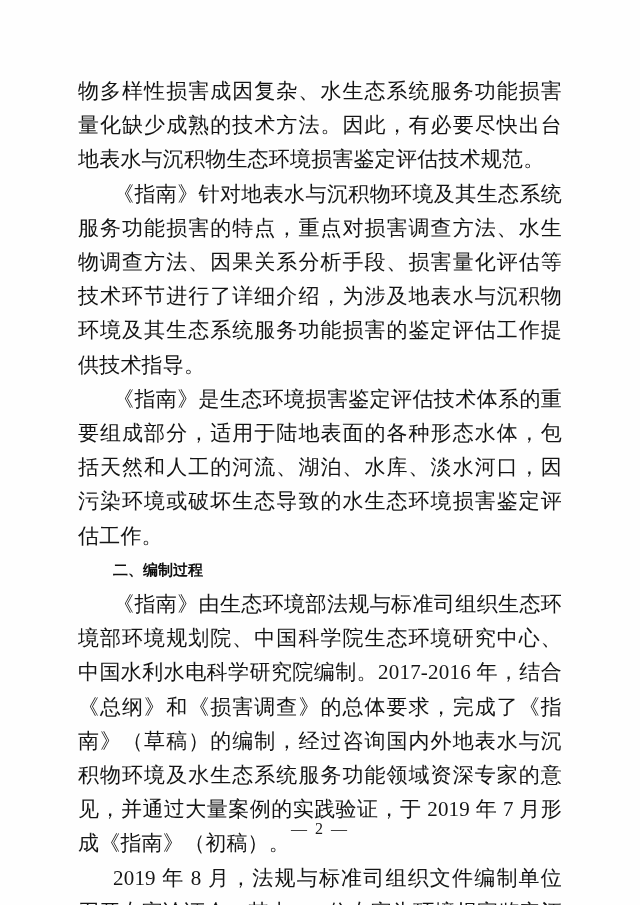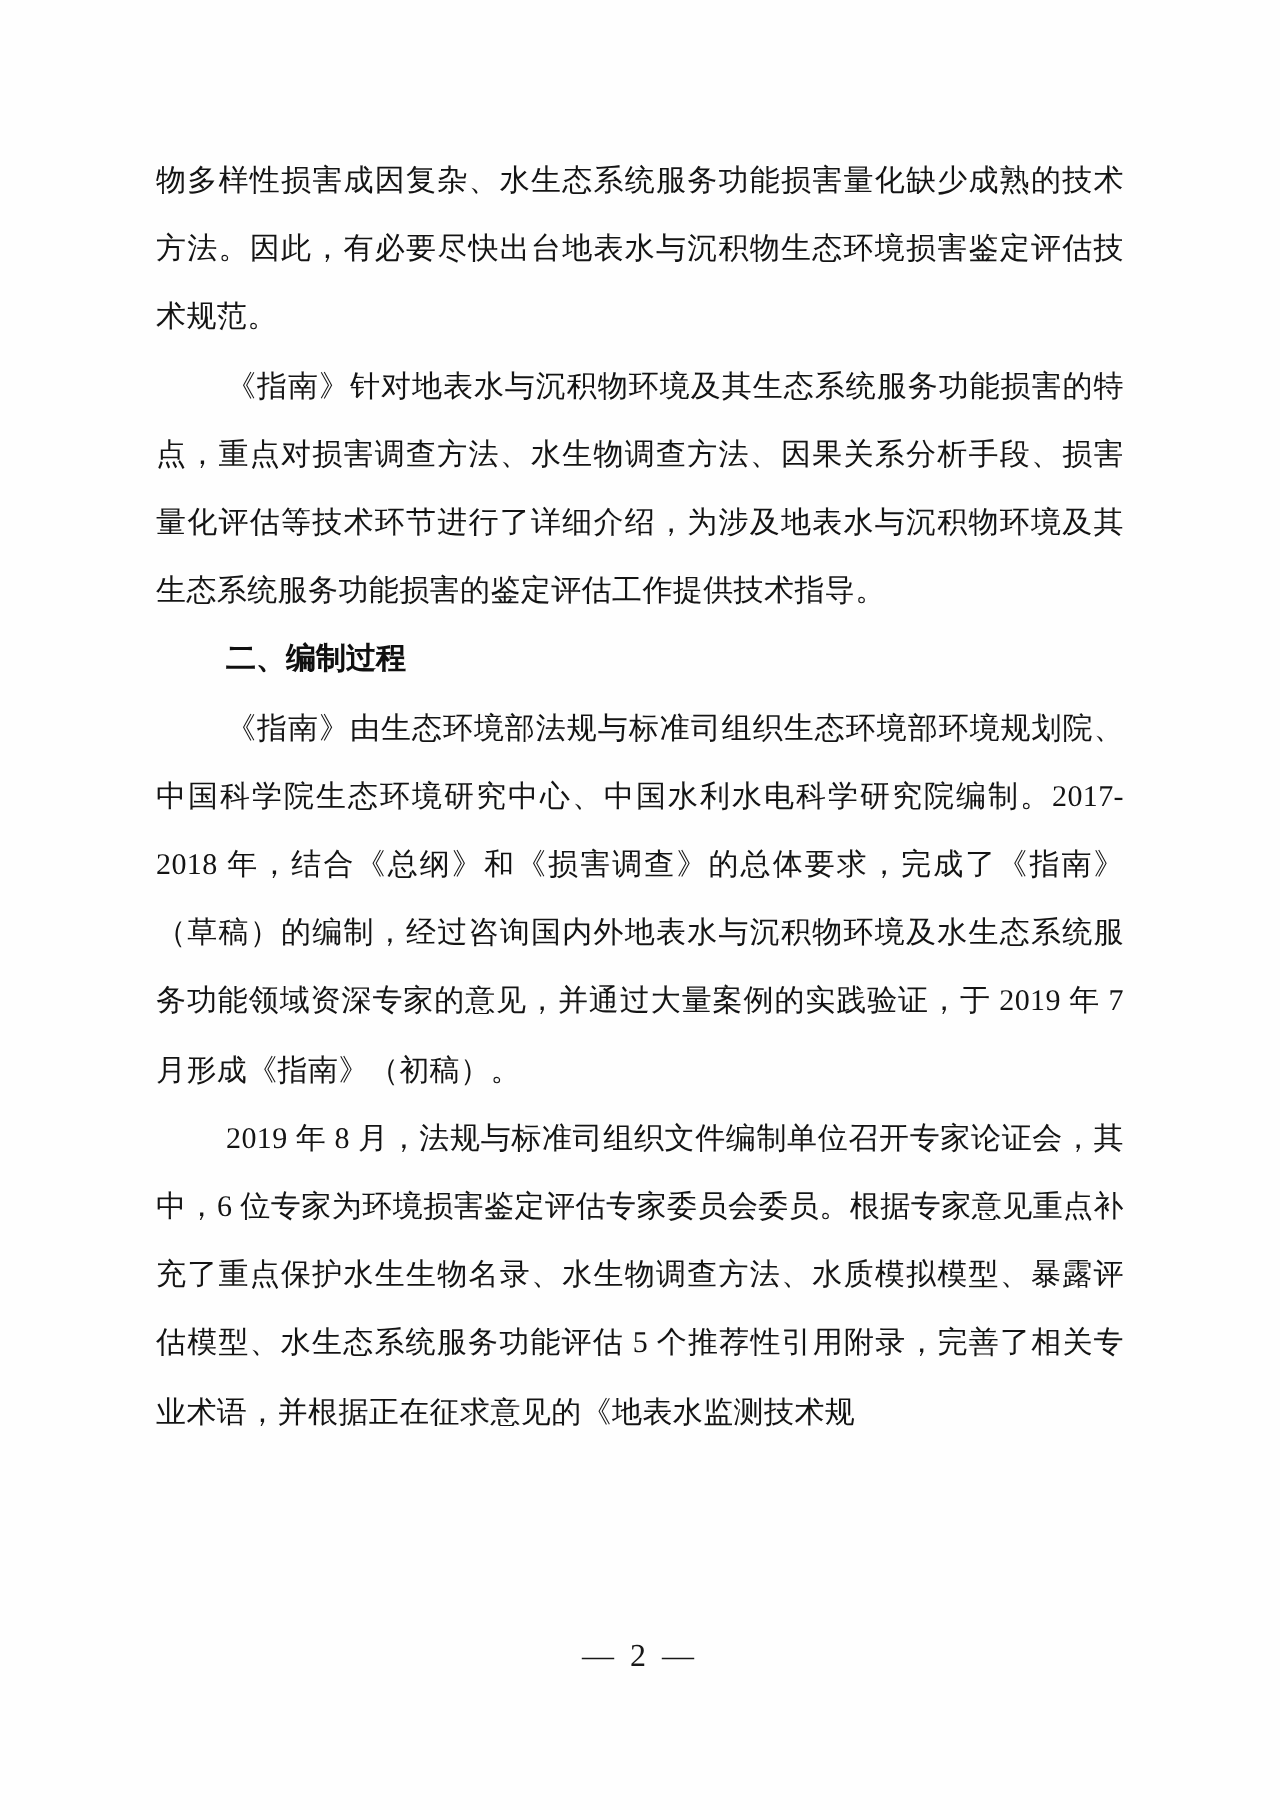--- a/index.html
+++ b/index.html
@@ -24,21 +24,21 @@
     background: #fefefe;
     box-sizing: border-box;
   }
   .content {
     position: absolute;
     left: 78px;
     top: 74px;
     width: 484px;
   }
   .para {
-    font-size: 15px;
+    font-size: 21px;
     line-height: 34.2px;
     text-align: justify;
     text-justify: inter-ideograph;
     letter-spacing: 0.2px;
     margin: 0;
     color: #141414;
     font-family: "Liberation Serif", "DejaVu Serif", serif;
   }
   .indent {
     text-indent: 35px;
@@ -67,20 +67,21 @@
     padding: 0 6px;
   }
 </style>
 </head>
 <body>
 
 <div class="page">
   <div class="content">
     <p class="para">物多样性损害成因复杂、水生态系统服务功能损害量化缺少成熟的技术方法。因此，有必要尽快出台地表水与沉积物生态环境损害鉴定评估技术规范。</p>
     <p class="para indent">《指南》针对地表水与沉积物环境及其生态系统服务功能损害的特点，重点对损害调查方法、水生物调查方法、因果关系分析手段、损害量化评估等技术环节进行了详细介绍，为涉及地表水与沉积物环境及其生态系统服务功能损害的鉴定评估工作提供技术指导。</p>
+    <p class="para indent">《指南》是生态环境损害鉴定评估技术体系的重要组成部分，适用于陆地表面的各种形态水体，包括天然和人工的河流、湖泊、水库、淡水河口，因污染环境或破坏生态导致的水生态环境损害鉴定评估工作。</p>
     <p class="heading">二、编制过程</p>
-    <p class="para indent">《指南》由生态环境部法规与标准司组织生态环境部环境规划院、中国科学院生态环境研究中心、中国水利水电科学研究院编制。2017-2018 年，结合《总纲》和《损害调查》的总体要求，完成了《指南》（草稿）的编制，经过咨询国内外地表水与沉积物环境及水生态系统服务功能领域资深专家的意见，并通过大量案例的实践验证，于 2019 年 7 月形成《指南》（初稿）。</p>
+    <p class="para indent">《指南》由生态环境部法规与标准司组织生态环境部环境规划院、中国科学院生态环境研究中心、中国水利水电科学研究院编制。2017-2016 年，结合《总纲》和《损害调查》的总体要求，完成了《指南》（草稿）的编制，经过咨询国内外地表水与沉积物环境及水生态系统服务功能领域资深专家的意见，并通过大量案例的实践验证，于 2019 年 7 月形成《指南》（初稿）。</p>
     <p class="para indent">2019 年 8 月，法规与标准司组织文件编制单位召开专家论证会，其中，6 位专家为环境损害鉴定评估专家委员会委员。根据专家意见重点补充了重点保护水生生物名录、水生物调查方法、水质模拟模型、暴露评估模型、水生态系统服务功能评估 5 个推荐性引用附录，完善了相关专业术语，并根据正在征求意见的《地表水监测技术规</p>
   </div>
   <div class="page-number">
     <span class="dash">—</span><span>2</span><span class="dash">—</span>
   </div>
 </div>
 
 </body></html>

